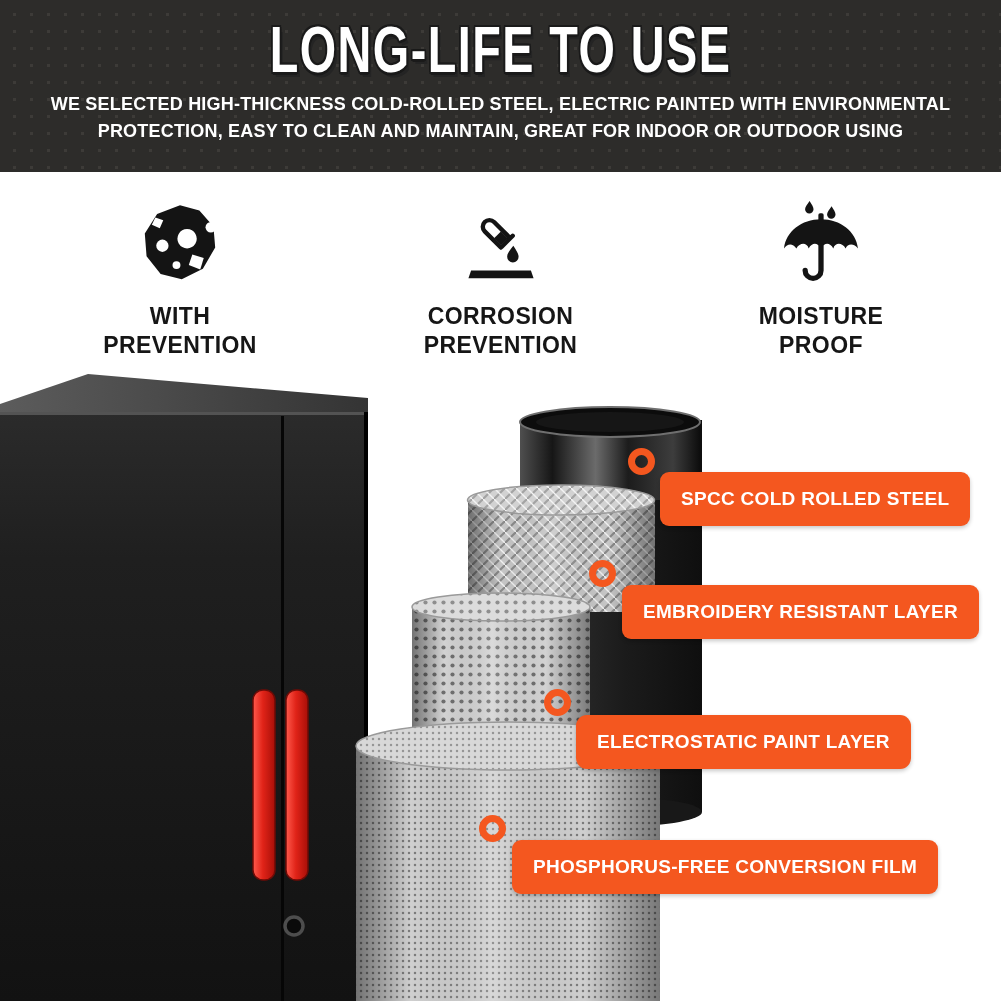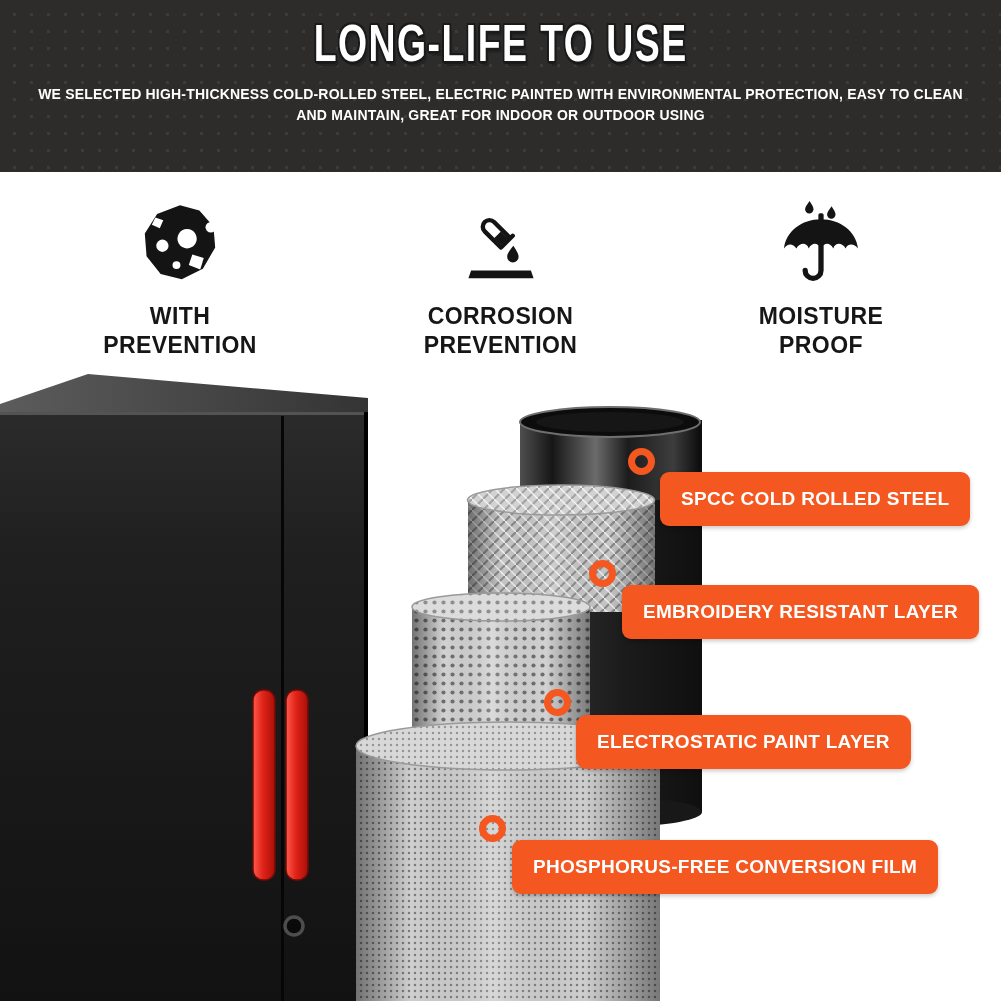--- a/index.html
+++ b/index.html
@@ -16,40 +16,40 @@
     height:172px;
     background-color:var(--header-background,#2d2c2a);
     background-image:radial-gradient(#3d3b38 1.8px, transparent 1.9px);
     background-size:17px 17px;
     background-position:6px 6px;
     text-align:center;
     padding-top:16px;
   }
   .hero-title {
     color:#ffffff;
-    font-size:52px;
+    font-size:65px;
     font-weight:bold;
     line-height:1.05;
     letter-spacing:2px;
     white-space:nowrap;
   }
   .hero-title .condensed {
     display:inline-block;
     transform:scaleX(0.72);
     transform-origin:center;
     text-shadow:
       -2px -2px 0 #1a1a1a, 2px -2px 0 #1a1a1a, -2px 2px 0 #1a1a1a, 2px 2px 0 #1a1a1a,
       0 -2.5px 0 #1a1a1a, 0 2.5px 0 #1a1a1a, -2.5px 0 0 #1a1a1a, 2.5px 0 0 #1a1a1a,
       4px 5px 0 #242424;
   }
   .hero-sub {
-    margin:13px auto 0;
+    margin:7px auto 0;
     max-width:935px;
     color:#ffffff;
-    font-size:14px;
+    font-size:18px;
     font-weight:bold;
     line-height:1.5;
     letter-spacing:0.2px;
   }
 
   
   .features {
     display:flex;
     justify-content:space-between;
     padding:26px 30px 0;

